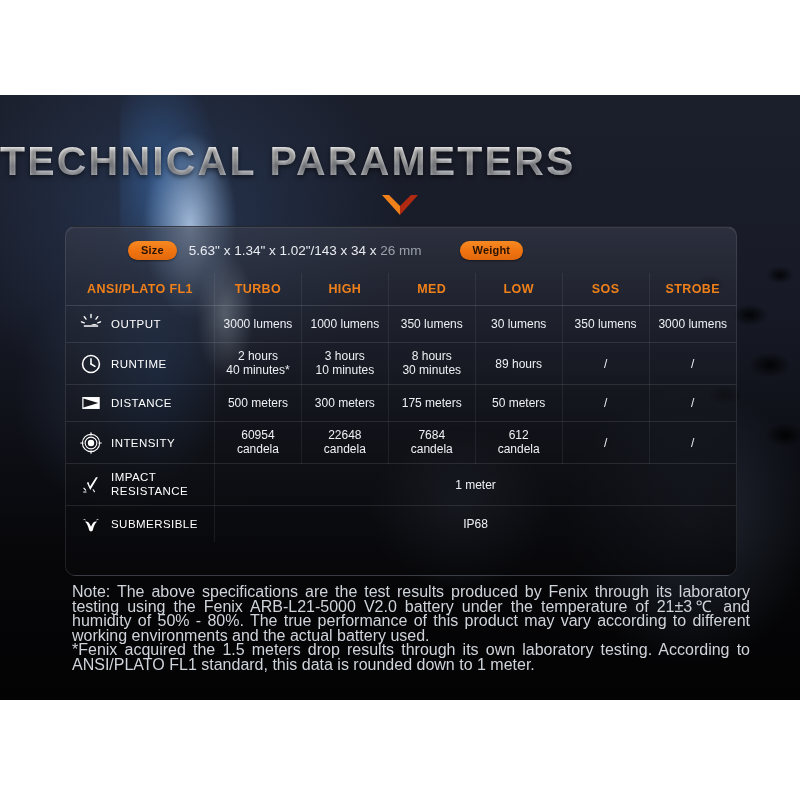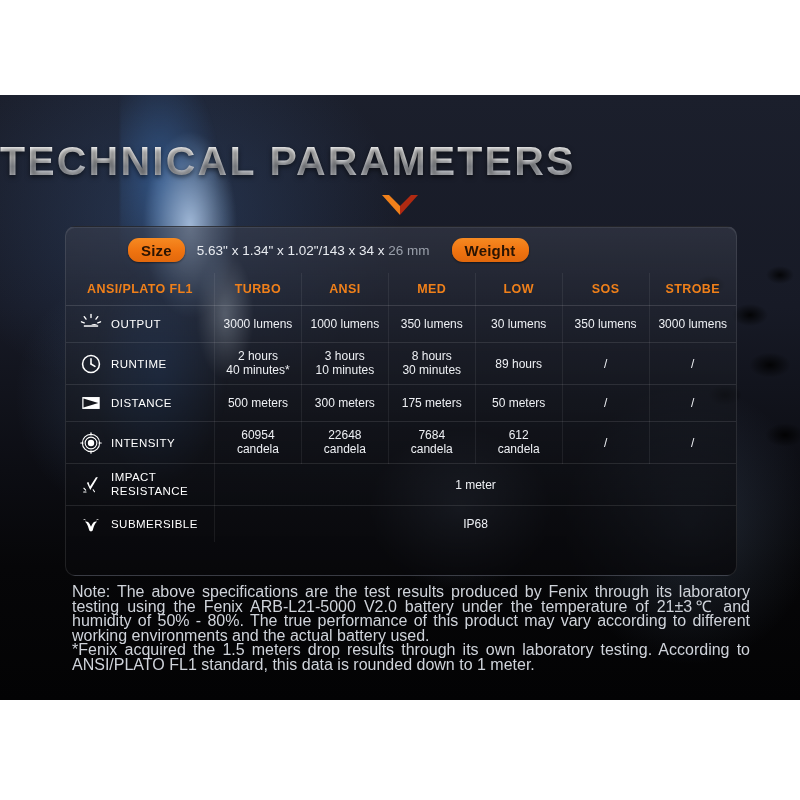--- a/index.html
+++ b/index.html
@@ -67,27 +67,27 @@
     background:linear-gradient(180deg,rgba(58,62,76,.58) 0%,rgba(40,44,56,.50) 22%,rgba(20,22,28,.62) 55%,rgba(8,8,11,.80) 100%);
     border:1px solid rgba(255,255,255,.10);
     box-shadow:inset 0 1px 0 rgba(255,255,255,.08);
     overflow:hidden;
   }
 
   
   .sizerow{display:flex;align-items:center;height:46px;padding:0 0 0 62px;box-sizing:border-box;}
   .pill{
     display:inline-block;background:linear-gradient(180deg,#f68a22 0%,#ef7310 55%,#e2680c 100%);
-    color:#2a1403;font-weight:bold;font-size:15px;border-radius:11px;
+    color:#2a1403;font-weight:bold;font-size:11px;border-radius:11px;
     padding:3.5px 13px;letter-spacing:.2px;
     box-shadow:0 1px 2px rgba(0,0,0,.45);
   }
   .sizeval{color:#e9ecf1;font-size:13.5px;margin-left:12px;white-space:nowrap;}
   .sizeval .dim{color:#9aa0ab;}
-  .weightwrap{display:flex;align-items:center;margin-left:22px;}
+  .weightwrap{display:flex;align-items:center;margin-left:38px;}
 
   
   table{width:100%;border-collapse:collapse;table-layout:fixed;}
   th,td{text-align:center;vertical-align:middle;}
   thead th{
     color:#f0801a;font-weight:bold;font-size:12.5px;letter-spacing:.4px;
     height:30px;border-bottom:1px solid rgba(255,255,255,.13);
     border-right:1px solid rgba(255,255,255,.07);
   }
   thead th:last-child{border-right:none;}
@@ -144,21 +144,21 @@
       <span class="weightwrap">
         <span class="pill">Weight</span>
       </span>
     </div>
 
     <table>
       <thead>
         <tr>
           <th class="lbl-col">ANSI/PLATO FL1</th>
           <th>TURBO</th>
-          <th>ANSI</th>
+          <th>HIGH</th>
           <th>MED</th>
           <th>LOW</th>
           <th>SOS</th>
           <th>STROBE</th>
         </tr>
       </thead>
       <tbody>
 
         <tr>
           <td class="rowlabel">

